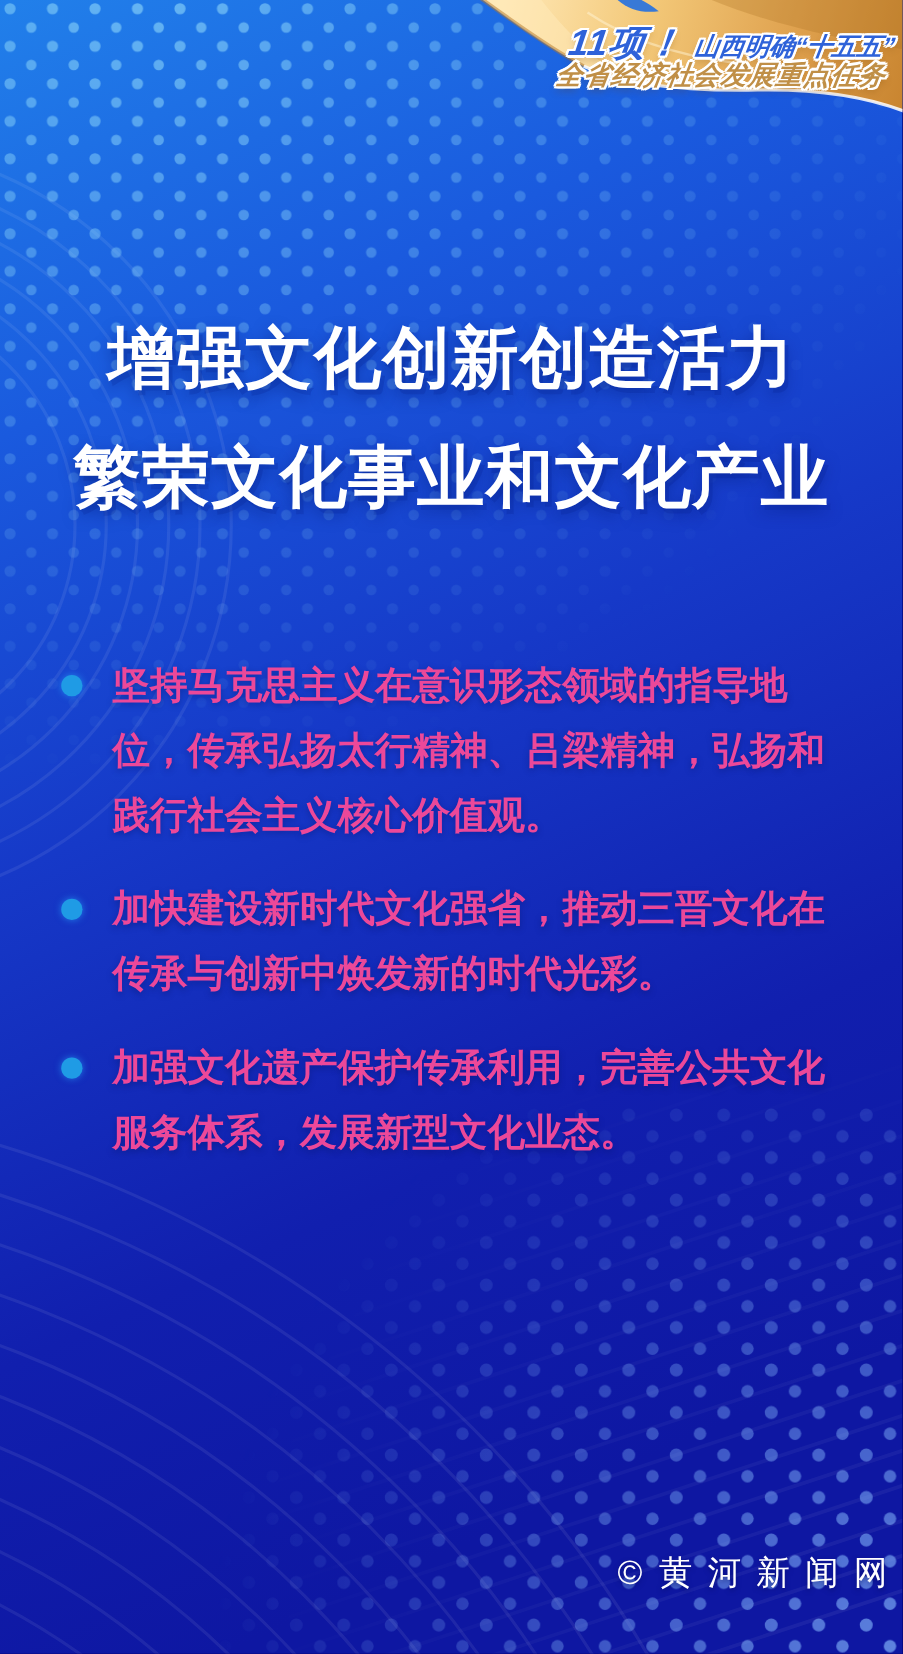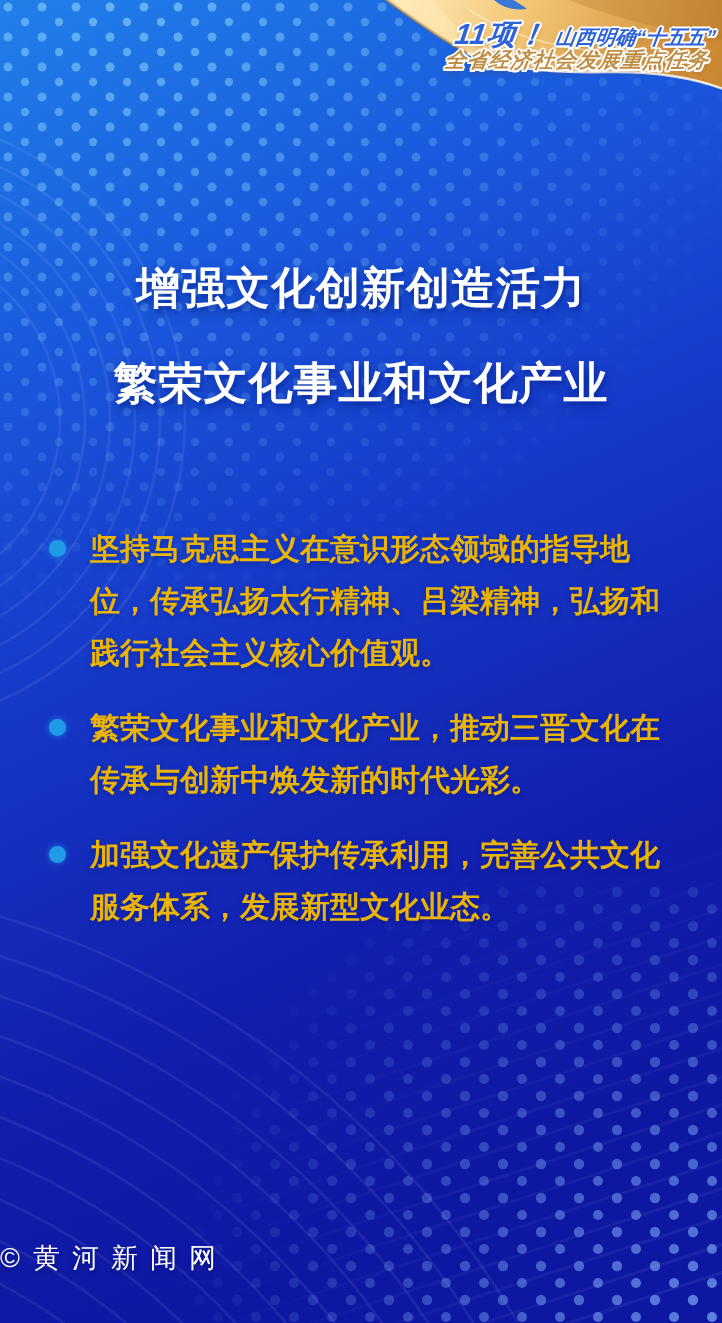--- a/index.html
+++ b/index.html
@@ -33,45 +33,45 @@
     font-style:italic;font-weight:800;font-size:21px;
     color:var(--banner2,#c08f47);
     white-space:nowrap;letter-spacing:1px;
   }
 
   
   .title{
     position:absolute;top:240px;left:0;right:0;
     text-align:center;
     color:var(--title-color,#ffffff);
-    font-size:44px;line-height:95px;font-weight:900;
+    font-size:54px;line-height:95px;font-weight:900;
     letter-spacing:1px;
     text-shadow:0 5px 12px rgba(0,25,120,.5),3px 4px 0 rgba(8,30,140,.18);
     white-space:nowrap;
   }
 
   
   .bullets{
     position:absolute;top:523px;left:90px;width:580px;
     margin:0;padding:0;list-style:none;
-    color:#eab308;font-size:30px;line-height:52px;font-weight:700;
+    color:#ec4899;font-size:30px;line-height:52px;font-weight:700;
     text-shadow:0 2px 5px rgba(0,20,100,.4);
     letter-spacing:0;
   }
   .bullets li{position:relative;margin:0 0 23px 0;}
   .marker{
     position:absolute;left:-41px;top:17px;width:17px;height:17px;
     border-radius:50%;
     background:var(--marker,#1f9be5);
     box-shadow:0 0 6px rgba(40,170,255,.6);
   }
 
   
   .footer{
-    position:absolute;top:1240px;left:0;right:0;text-align:left;
+    position:absolute;top:1240px;left:0;right:0;text-align:right;
     color:#fff;font-family:"Liberation Serif",serif;
     font-size:27px;letter-spacing:12px;
     text-shadow:0 2px 4px rgba(0,10,80,.5);
     white-space:nowrap;
   }
   .footer .c{letter-spacing:0;margin-right:13px;font-family:"Liberation Sans",sans-serif;}
 </style>
 </head>
 <body>
 
@@ -189,21 +189,21 @@
     <div>繁荣文化事业和文化产业</div>
   </div>
 
   <ul class="bullets">
     <li>
       <span class="marker"></span>
       <span>坚持马克思主义在意识形态领域的指导地位，传承弘扬太行精神、吕梁精神，弘扬和践行社会主义核心价值观。</span>
     </li>
     <li>
       <span class="marker"></span>
-      <span>繁荣文化事业和文化产业，推动三晋文化在传承与创新中焕发新的时代光彩。</span>
+      <span>加快建设新时代文化强省，推动三晋文化在传承与创新中焕发新的时代光彩。</span>
     </li>
     <li>
       <span class="marker"></span>
       <span>加强文化遗产保护传承利用，完善公共文化服务体系，发展新型文化业态。</span>
     </li>
   </ul>
 
   <div class="footer">
     <span class="c">©</span><span>黄河新闻网</span>
   </div>

